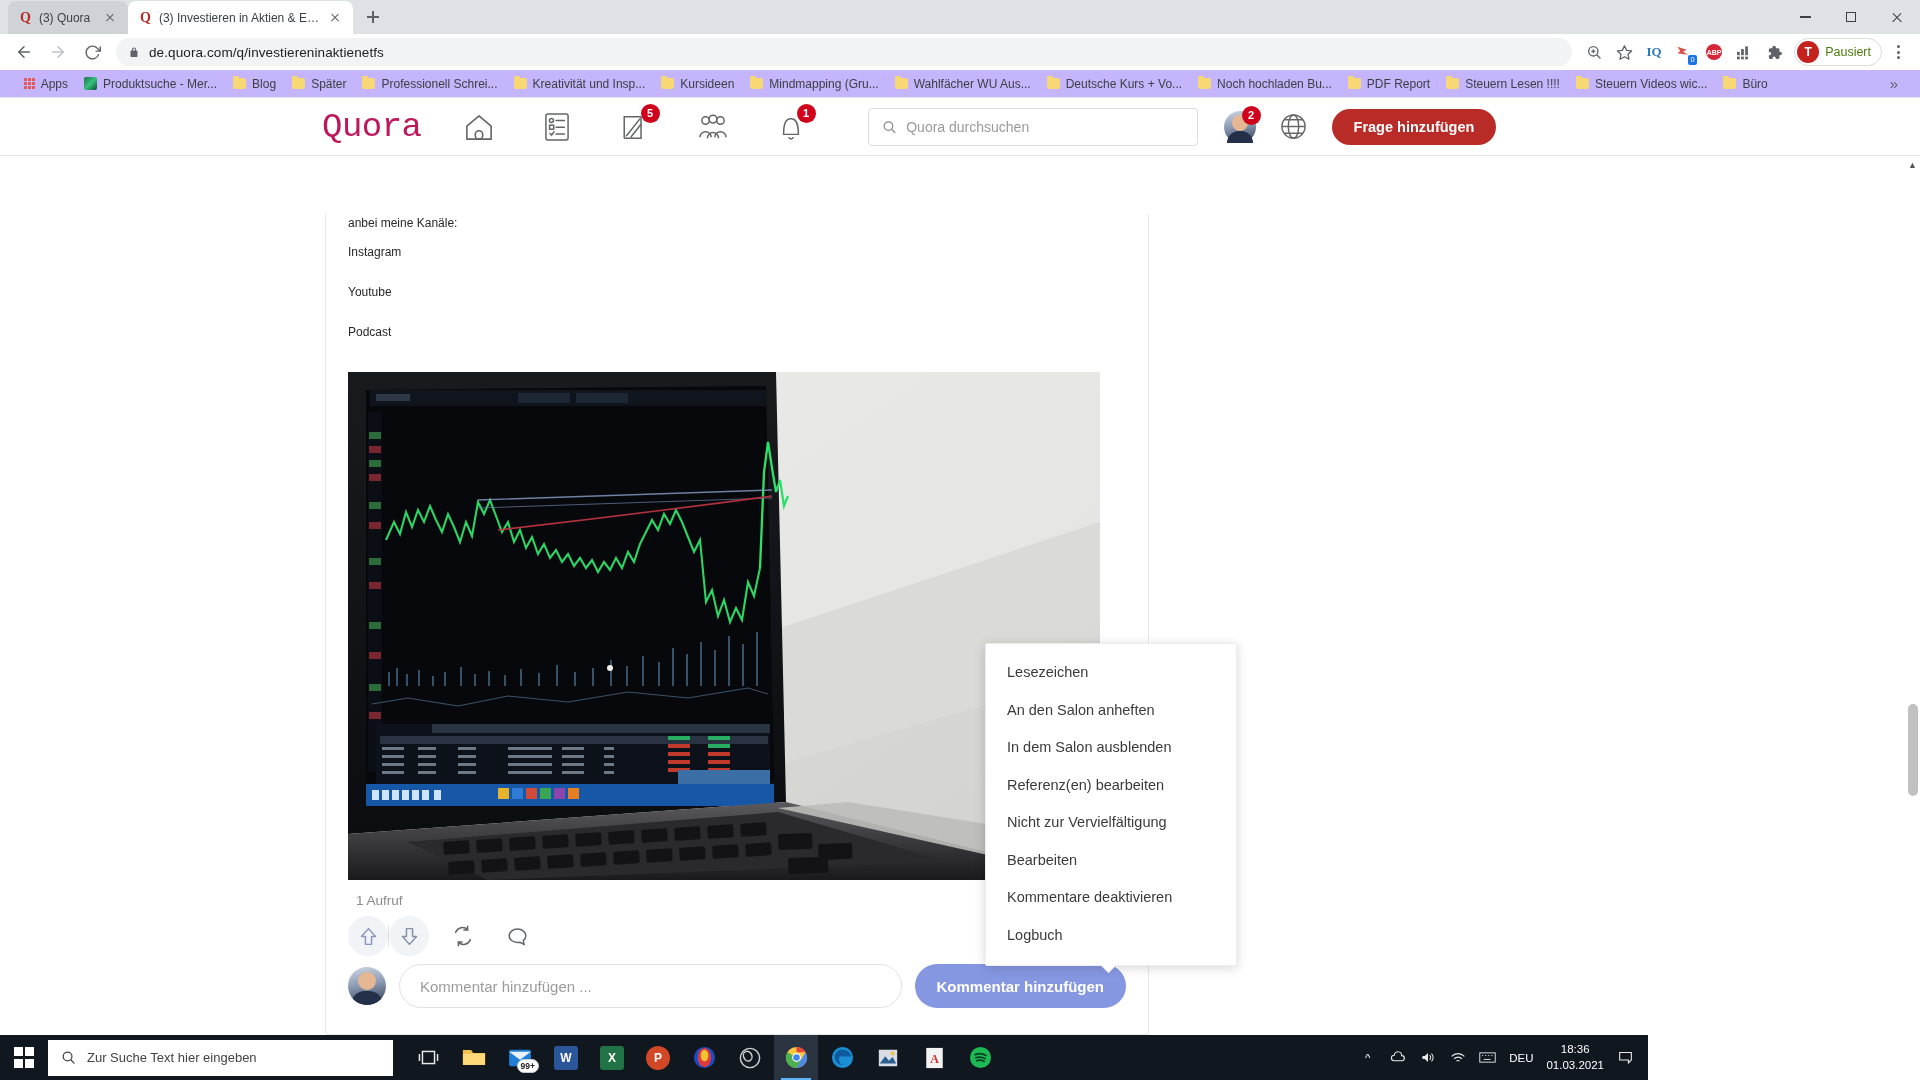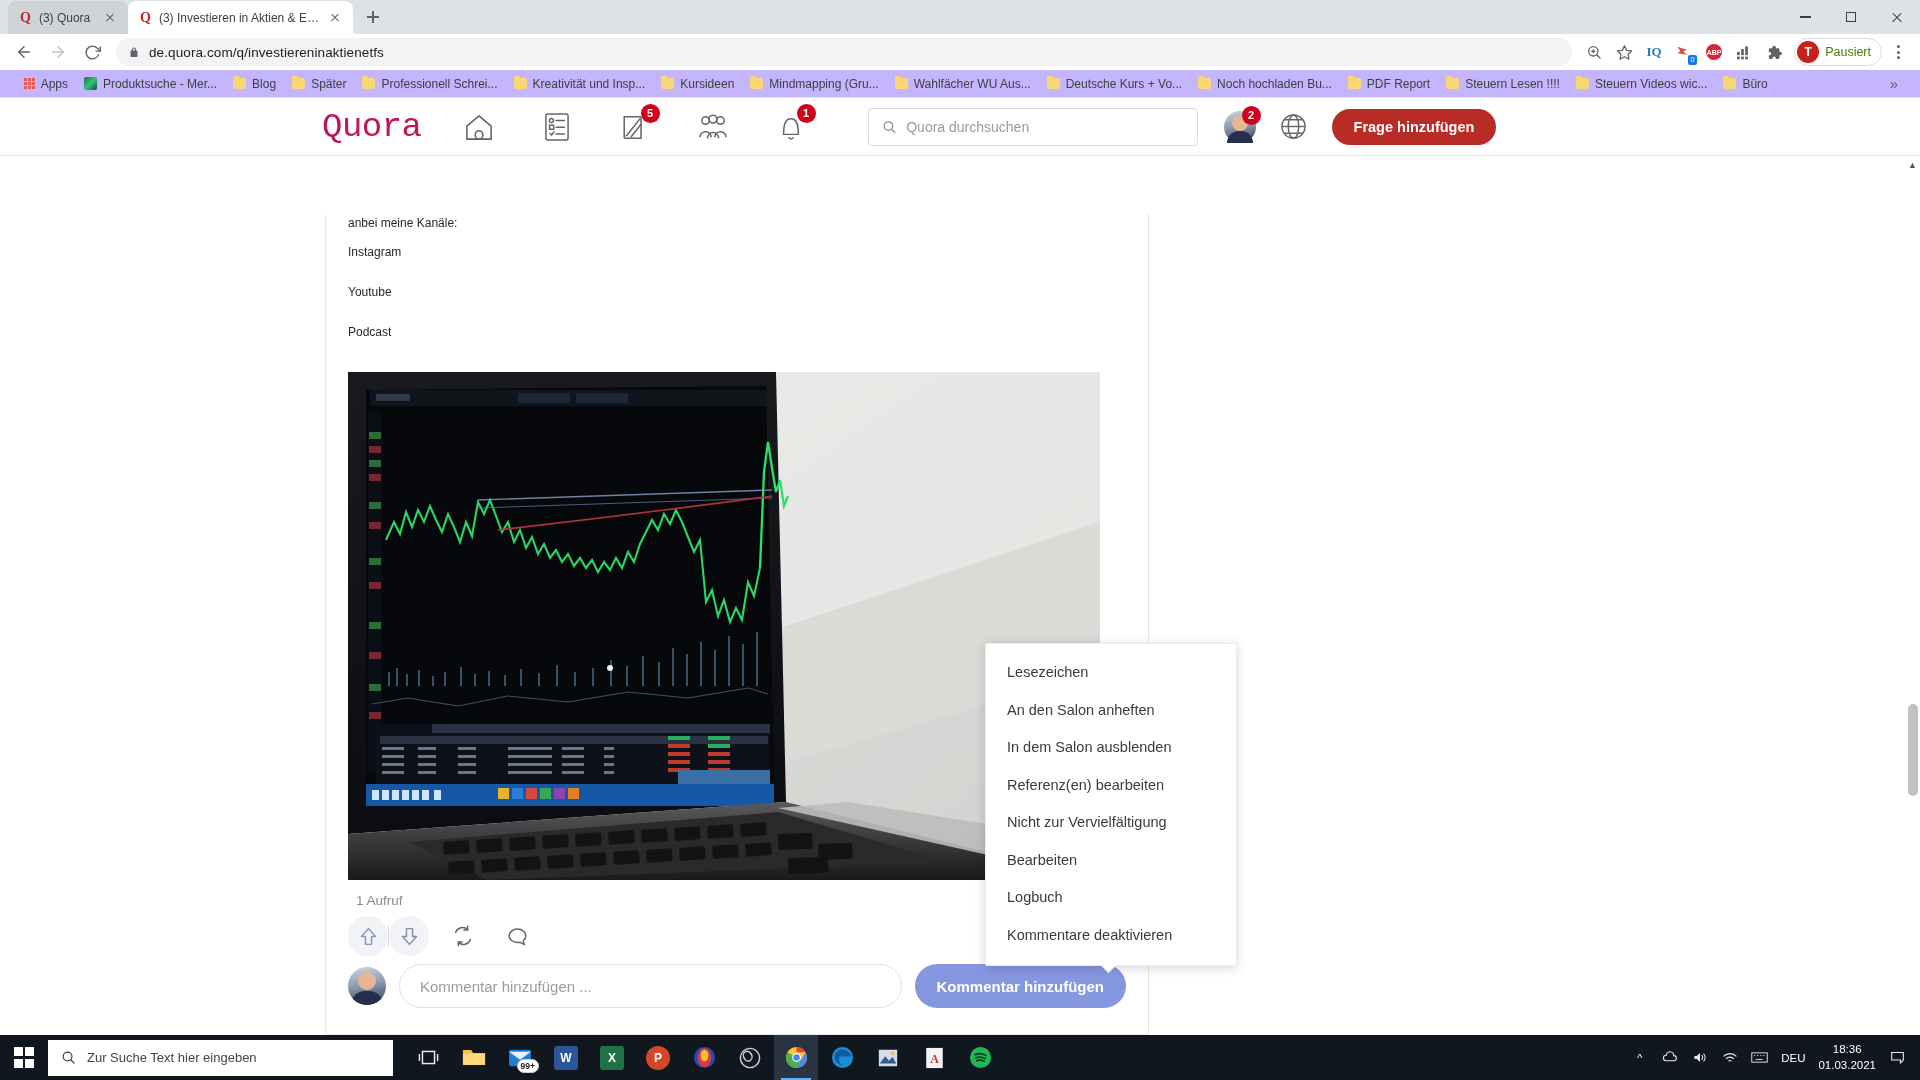--- a/index.html
+++ b/index.html
@@ -148,21 +148,21 @@
   .menu-item{padding:9px 21px;font-size:14.5px;color:#3b3b3b;cursor:pointer;white-space:nowrap;line-height:1.35;}
   .menu-arrow{position:absolute;left:112px;bottom:-9px;width:18px;height:9px;overflow:hidden;}
   .menu-arrow:after{content:"";position:absolute;left:3px;top:-10px;width:13px;height:13px;background:#fff;border:1px solid #ededed;transform:rotate(45deg);}
 
   
   .scrollbar{position:absolute;right:0;top:0;width:15px;height:937px;background:#fff;z-index:30;}
   .scroll-thumb{position:absolute;right:2px;top:548px;width:10px;height:92px;background:#c1c1c1;border-radius:6px;}
   .scroll-arrow{position:absolute;right:3px;color:#555;font-size:9px;}
 
   
-  .taskbar{position:absolute;left:0;bottom:0;width:1920px;height:45px;background:#10171f;display:flex;align-items:center;}
+  .taskbar{position:absolute;left:0;bottom:0;width:1648px;height:45px;background:#10171f;display:flex;align-items:center;}
   .tb-start{width:48px;height:45px;display:flex;align-items:center;justify-content:center;cursor:pointer;}
   .winlogo{display:grid;grid-template-columns:9px 9px;grid-template-rows:9px 9px;gap:2.2px;}
   .winlogo i{background:#fff;display:block;}
   .tb-search{width:345px;height:36px;background:#fff;display:flex;align-items:center;gap:11px;padding:0 13px;cursor:text;}
   .tb-search span{font-size:13px;color:#444;}
   .tb-apps{display:flex;gap:2px;margin-left:13px;}
   .tb-app{width:44px;height:45px;display:flex;align-items:center;justify-content:center;position:relative;cursor:pointer;}
   .tb-app.active{background:#2a3340;}
   .tb-app.active:after{content:"";position:absolute;bottom:0;left:7px;right:7px;height:2.5px;background:#5eb4ff;}
   .ti{width:24px;height:24px;border-radius:3px;display:flex;align-items:center;justify-content:center;color:#fff;font-size:12px;font-weight:bold;position:relative;}
@@ -680,22 +680,22 @@
         </div>
       </div>
 
       <div class="menu">
         <div class="menu-item">Lesezeichen</div>
         <div class="menu-item">An den Salon anheften</div>
         <div class="menu-item">In dem Salon ausblenden</div>
         <div class="menu-item">Referenz(en) bearbeiten</div>
         <div class="menu-item">Nicht zur Vervielfältigung</div>
         <div class="menu-item">Bearbeiten</div>
+        <div class="menu-item">Kommentare deaktivieren</div>
         <div class="menu-item">Logbuch</div>
-        <div class="menu-item">Kommentare deaktivieren</div>
         <div class="menu-arrow"></div>
       </div>
 
       <div class="scrollbar">
         <div class="scroll-arrow" style="top:4px">▲</div>
         <div class="scroll-thumb"></div>
 
       </div>
     </div>
   </div>

